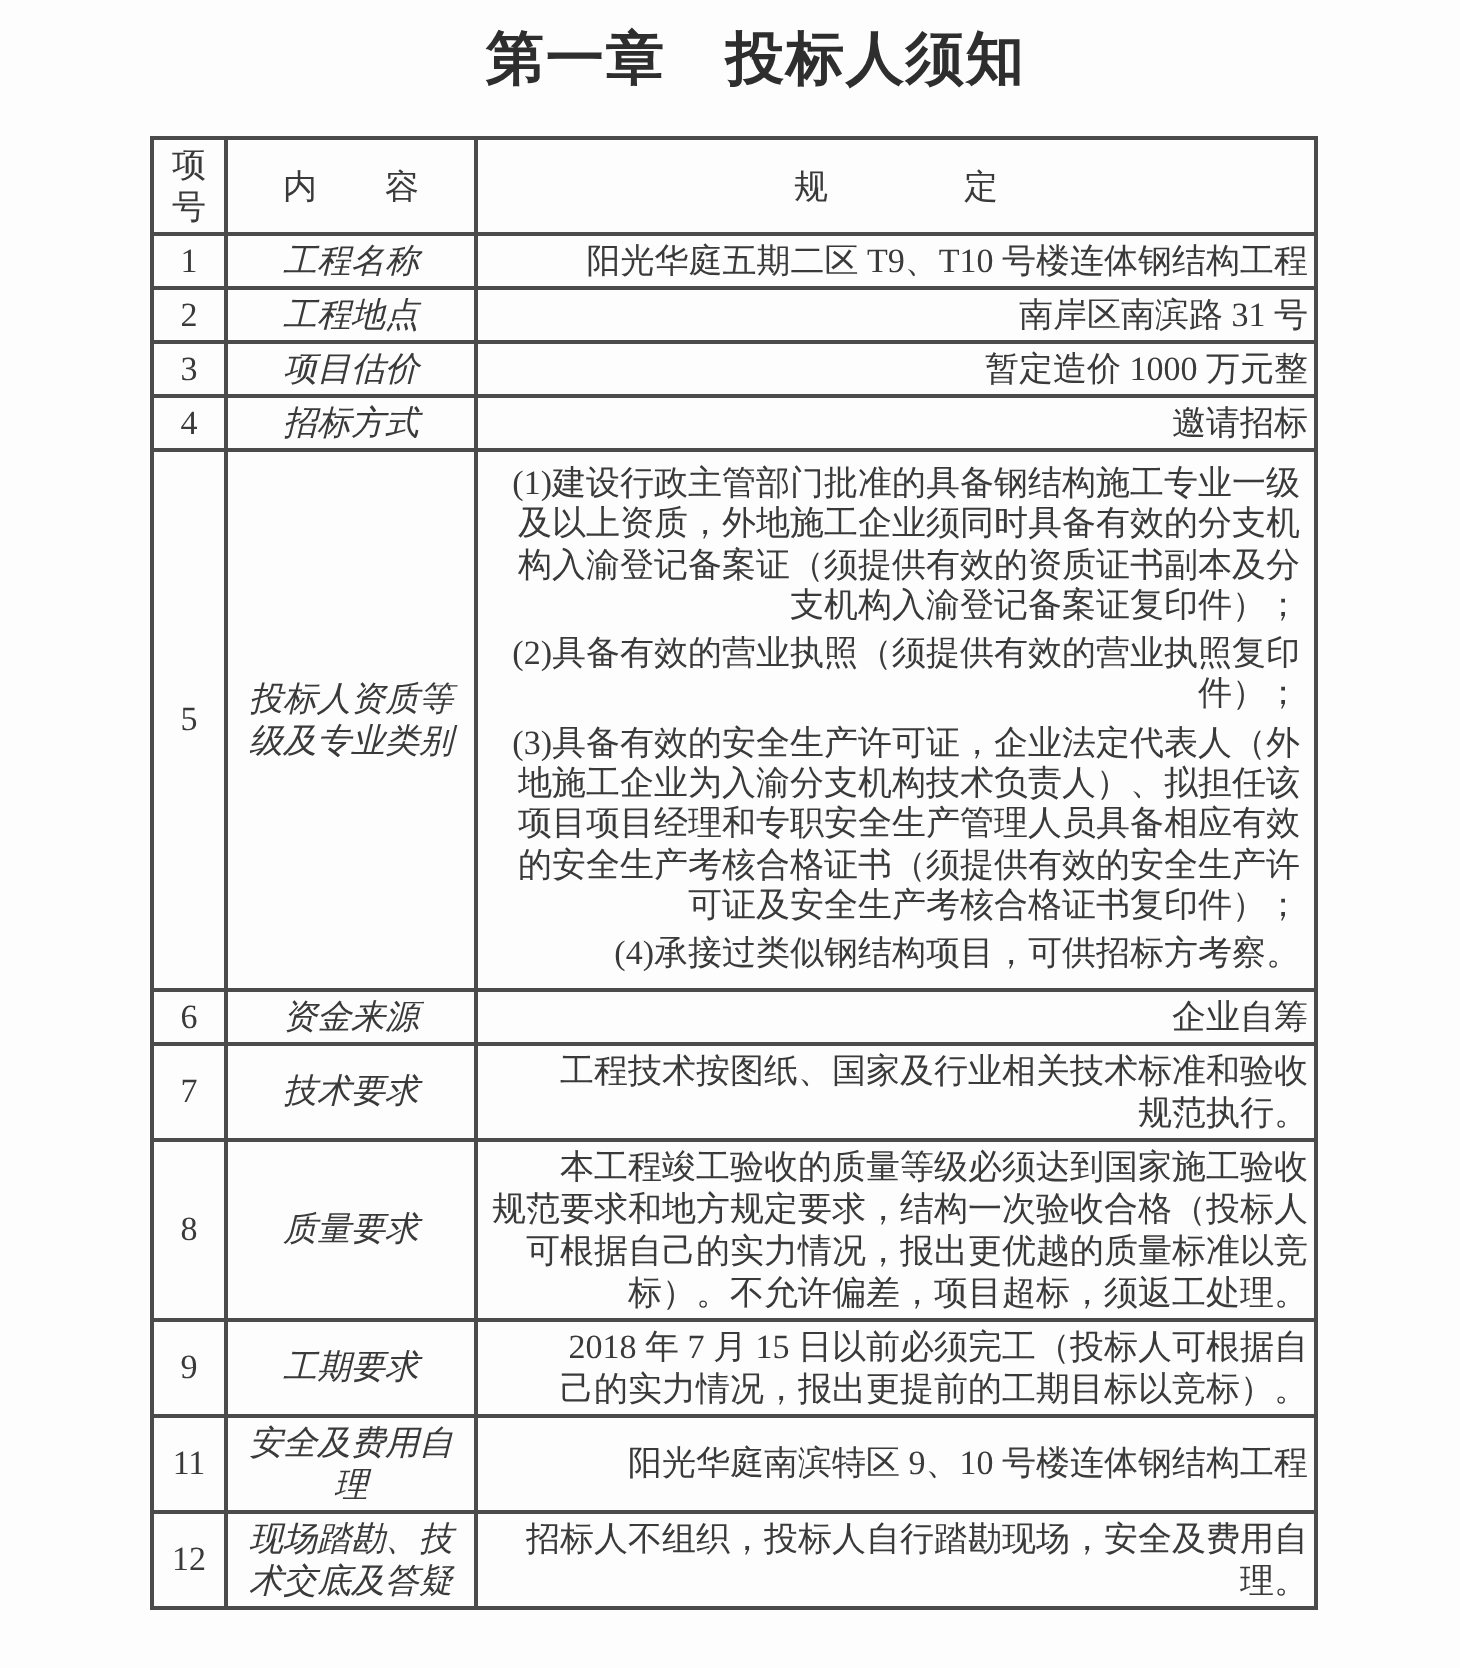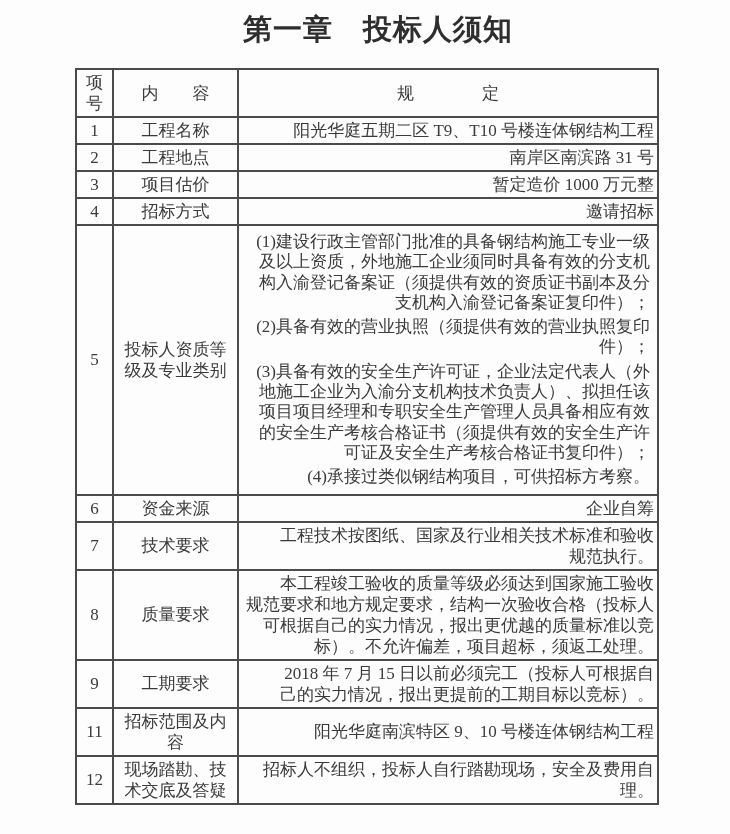--- a/index.html
+++ b/index.html
@@ -46,20 +46,21 @@
     padding: 2px 3px;
     overflow: hidden;
   }
   td.no-cell {
     text-align: center;
     padding: 2px 1px;
   }
   td.label-cell {
     text-align: center;
     padding: 2px 4px;
+    font-style: italic;
   }
   td.prov-cell {
     text-align: right;
     padding: 2px 6px 2px 7px;
   }
   th.h-no {
     text-align: center;
     white-space: pre-line;
     line-height: 20px;
   }
@@ -158,21 +159,21 @@
 
     <tr class="h-44">
       <td class="no-cell">9</td>
       <td class="label-cell">工期要求</td>
       <td class="prov-cell indent">2018 年 7 月 15 日以前必须完工（投标人可根据自己的实力情况，报出更提前的工期目标以竞标）。</td>
     </tr>
 
 
     <tr class="h-45">
       <td class="no-cell">11</td>
-      <td class="label-cell">招标范围及内容</td>
+      <td class="label-cell">安全及费用自理</td>
       <td class="prov-cell">阳光华庭南滨特区 9、10 号楼连体钢结构工程</td>
     </tr>
 
     <tr class="h-47">
       <td class="no-cell">12</td>
       <td class="label-cell">现场踏勘、技术交底及答疑</td>
       <td class="prov-cell">招标人不组织，投标人自行踏勘现场，安全及费用自理。</td>
     </tr>
 
   </tbody>

